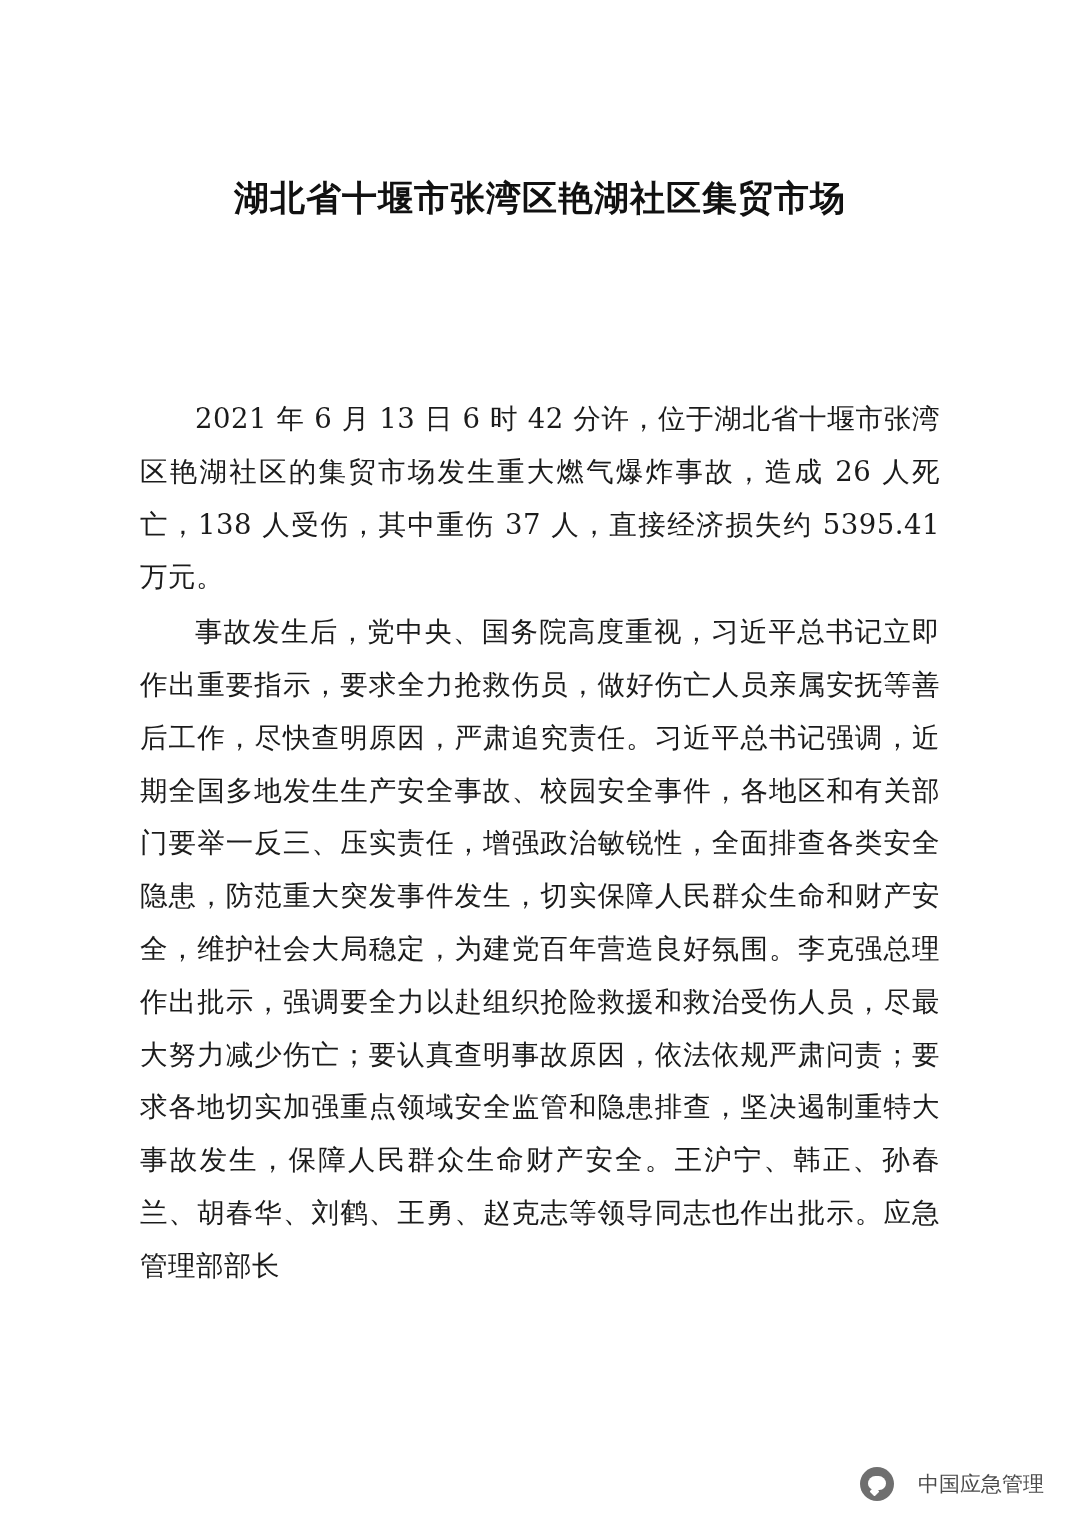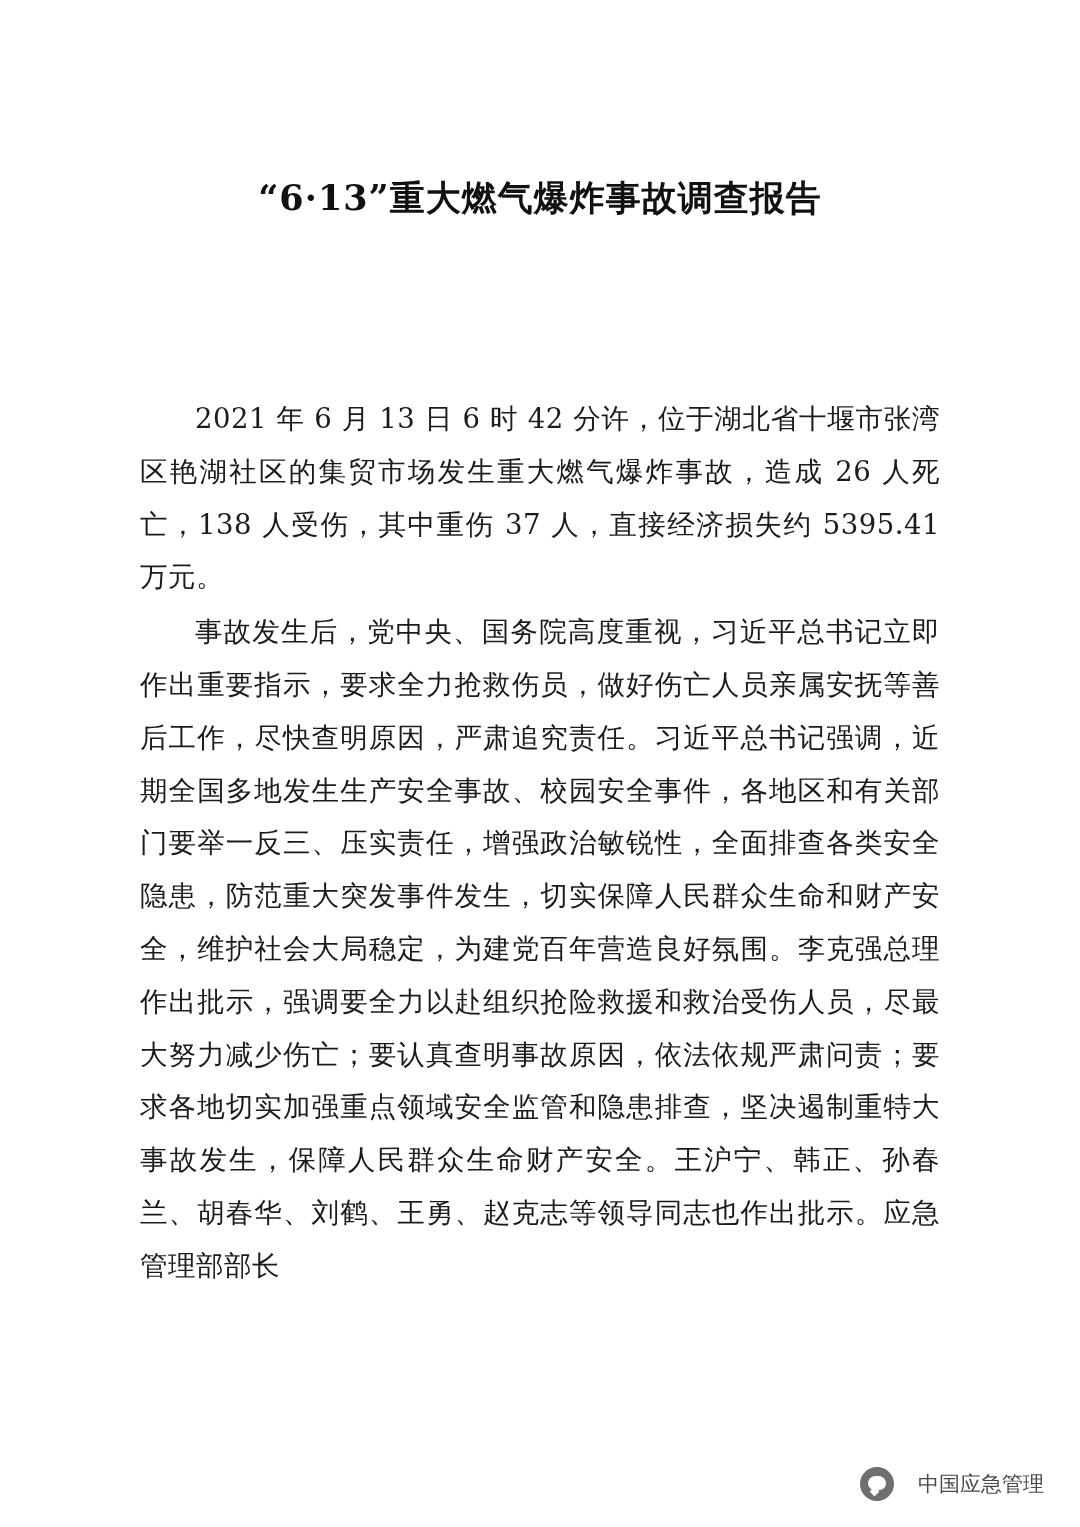--- a/index.html
+++ b/index.html
@@ -96,21 +96,21 @@
     border-radius: 1px;
   }
   .badge-text { white-space: nowrap; }
 </style>
 </head>
 <body>
 
 <div class="page">
 
   <div class="doc-title">
-    <span class="line">“6·13”重大燃气爆炸事故调查报告</span>
+    <span class="line">湖北省十堰市张湾区艳湖社区集贸市场</span>
   </div>
 
   <div class="body-text">
     <p class="para">2021 年 6 月 13 日 6 时 42 分许，位于湖北省十堰市张湾区艳湖社区的集贸市场发生重大燃气爆炸事故，造成 26 人死亡，138 人受伤，其中重伤 37 人，直接经济损失约 5395.41 万元。</p>
     <p class="para">事故发生后，党中央、国务院高度重视，习近平总书记立即作出重要指示，要求全力抢救伤员，做好伤亡人员亲属安抚等善后工作，尽快查明原因，严肃追究责任。习近平总书记强调，近期全国多地发生生产安全事故、校园安全事件，各地区和有关部门要举一反三、压实责任，增强政治敏锐性，全面排查各类安全隐患，防范重大突发事件发生，切实保障人民群众生命和财产安全，维护社会大局稳定，为建党百年营造良好氛围。李克强总理作出批示，强调要全力以赴组织抢险救援和救治受伤人员，尽最大努力减少伤亡；要认真查明事故原因，依法依规严肃问责；要求各地切实加强重点领域安全监管和隐患排查，坚决遏制重特大事故发生，保障人民群众生命财产安全。王沪宁、韩正、孙春兰、胡春华、刘鹤、王勇、赵克志等领导同志也作出批示。应急管理部部长</p>
   </div>
 
   <div class="footer-badge">
     <span class="badge-logo"></span>
     <span class="badge-text">中国应急管理</span>

